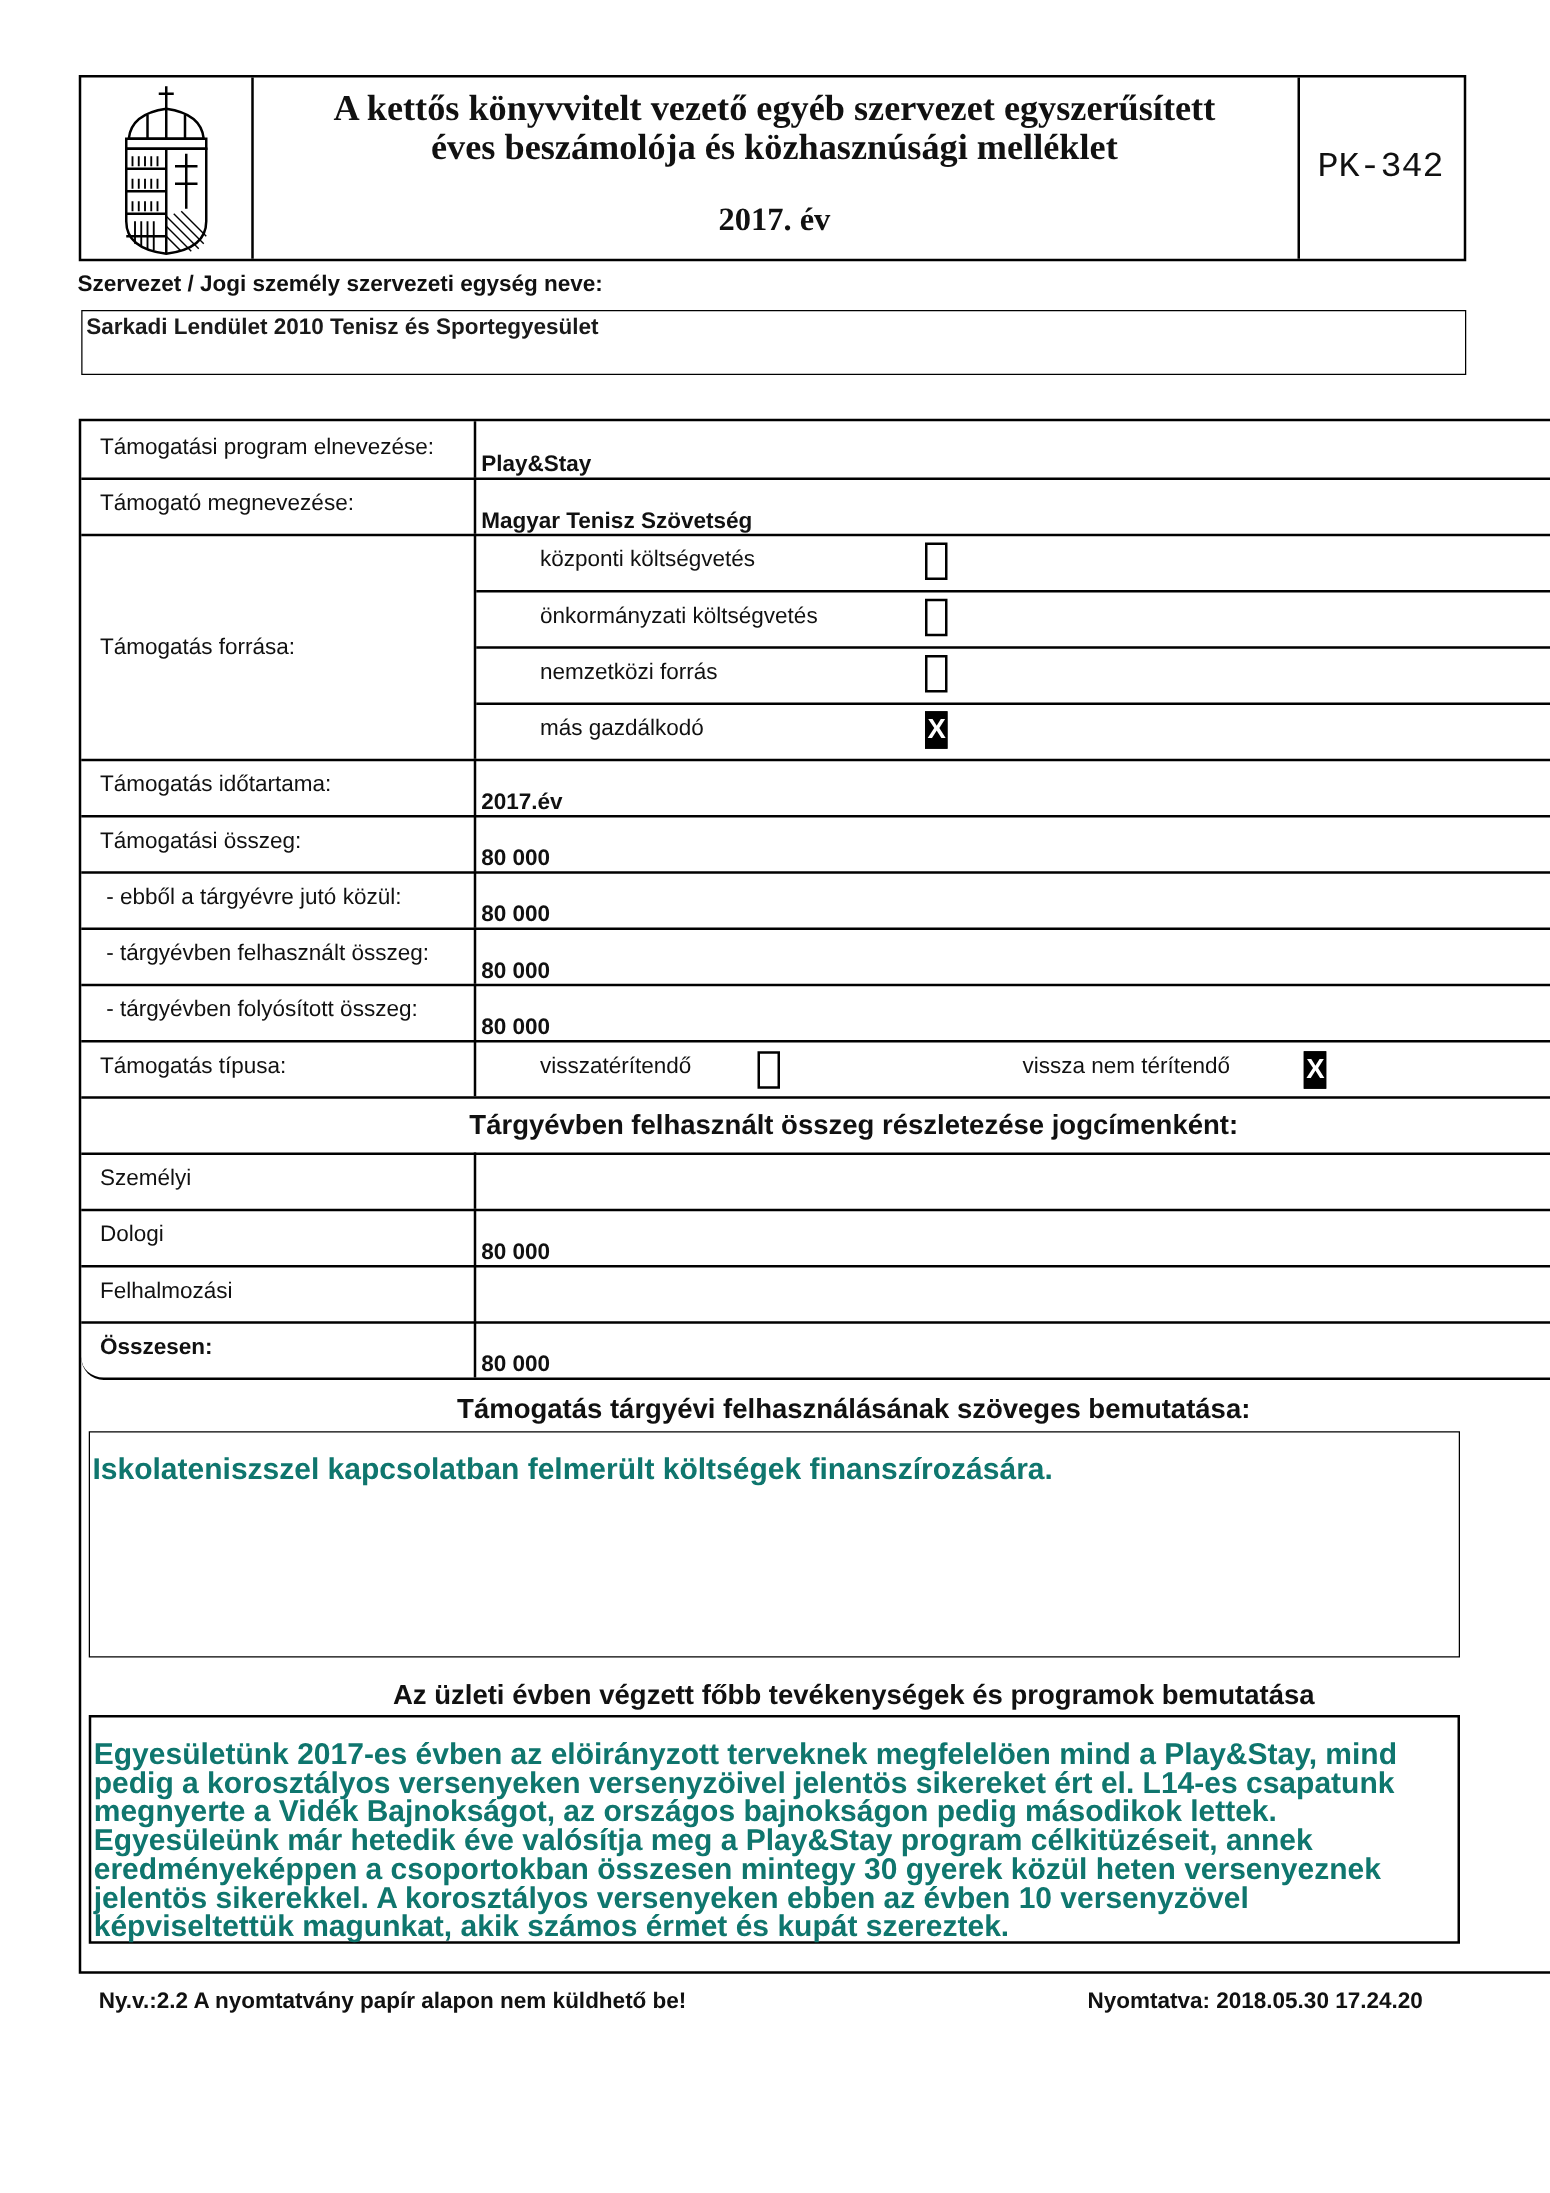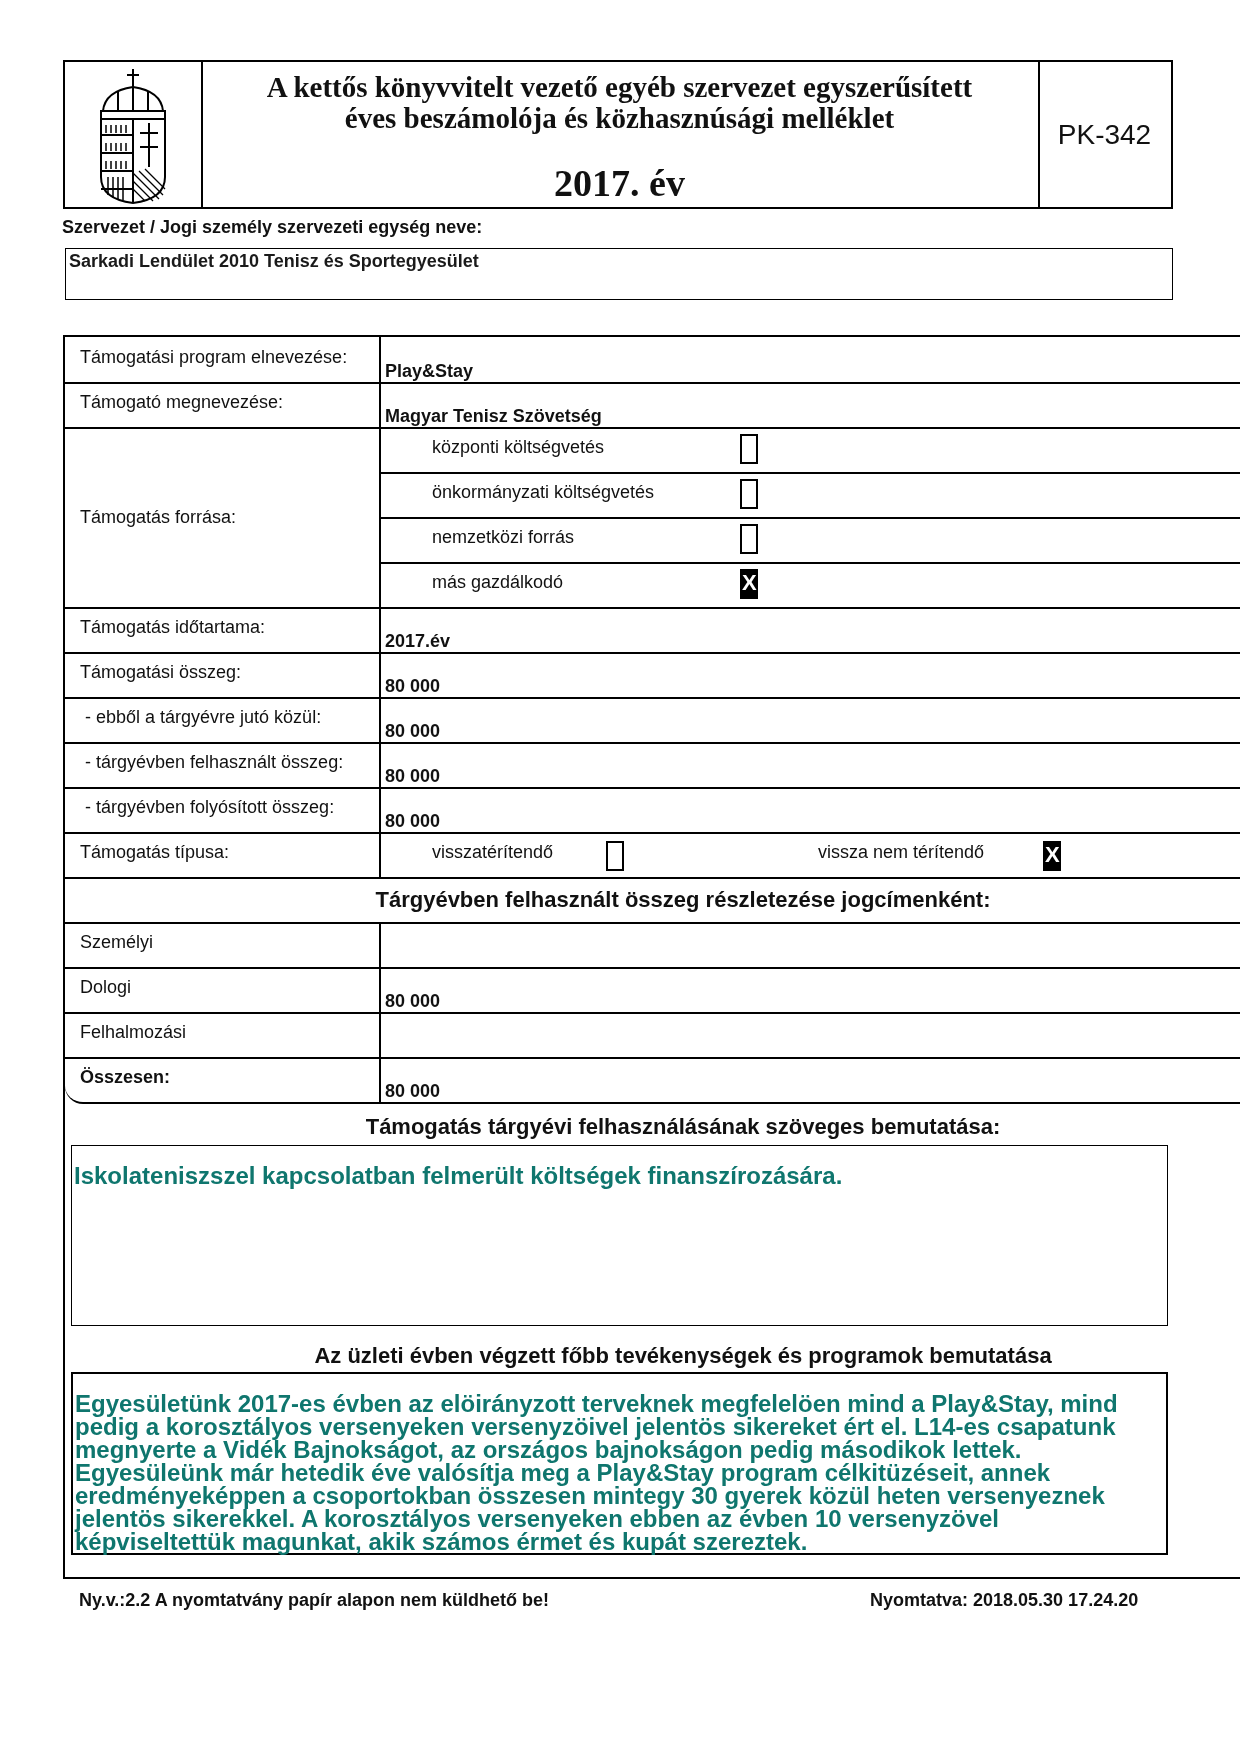--- a/index.html
+++ b/index.html
@@ -2,23 +2,23 @@
 <html><head>
 <meta charset="utf-8">
 <style>
   html, body { margin:0; padding:0; background:#ffffff; }
   body { width:1240px; height:1754px; position:relative; font-family:"Liberation Sans", sans-serif; color:#111; }
   .abs { position:absolute; box-sizing:border-box; }
   
   .hdr { left:63px; top:60px; width:1110px; height:149px; border:2px solid #000; }
   .hdr .c1 { position:absolute; left:0; top:0; width:136px; height:100%; border-right:2px solid #000; }
   .hdr .c2 { position:absolute; left:136px; top:0; width:837px; height:100%; border-right:2px solid #000; text-align:center; font-family:"Liberation Serif", serif; font-weight:bold; }
-  .hdr .c3 { position:absolute; left:973px; top:0; right:0; height:100%; display:flex; align-items:center; justify-content:center; font-family:Liberation Sans, sans-serif; font-size:28px; }
+  .hdr .c3 { position:absolute; left:973px; top:0; right:0; height:100%; display:flex; align-items:center; justify-content:center; font-family:Liberation Mono, monospace; font-size:28px; }
   .title1 { position:absolute; left:0; right:0; top:10px; font-size:29px; line-height:31px; }
-  .title2 { position:absolute; left:0; right:0; top:99px; font-size:38px; }
+  .title2 { position:absolute; left:0; right:0; top:99px; font-size:26px; }
   .crest { position:absolute; left:28px; top:5px; }
   .orglabel { left:62px; top:217px; font-size:18px; font-weight:bold; }
   .orgbox { left:65px; top:248px; width:1108px; height:52px; border:1.5px solid #000; padding:2px 3px; font-size:18px; font-weight:bold; color:#1a1a1a; }
   
   .main { left:63px; top:335px; width:1240px; height:1244px; border:2.5px solid #000; }
   .row { position:absolute; left:0; right:0; border-bottom:2.5px solid #000; }
   .row .lab { position:absolute; left:0; top:0; width:316px; height:100%; border-right:2px solid #000; font-size:18px; padding:10px 0 0 15px; box-sizing:border-box; }
   .row .val { position:absolute; left:316px; right:0; top:0; height:100%; font-size:18px; font-weight:bold; padding:24px 0 0 4px; box-sizing:border-box; }
   .src { position:absolute; left:316px; right:0; border-bottom:2px solid #000; font-size:18px; }
   .src .txt { position:absolute; left:51px; top:10px; }

